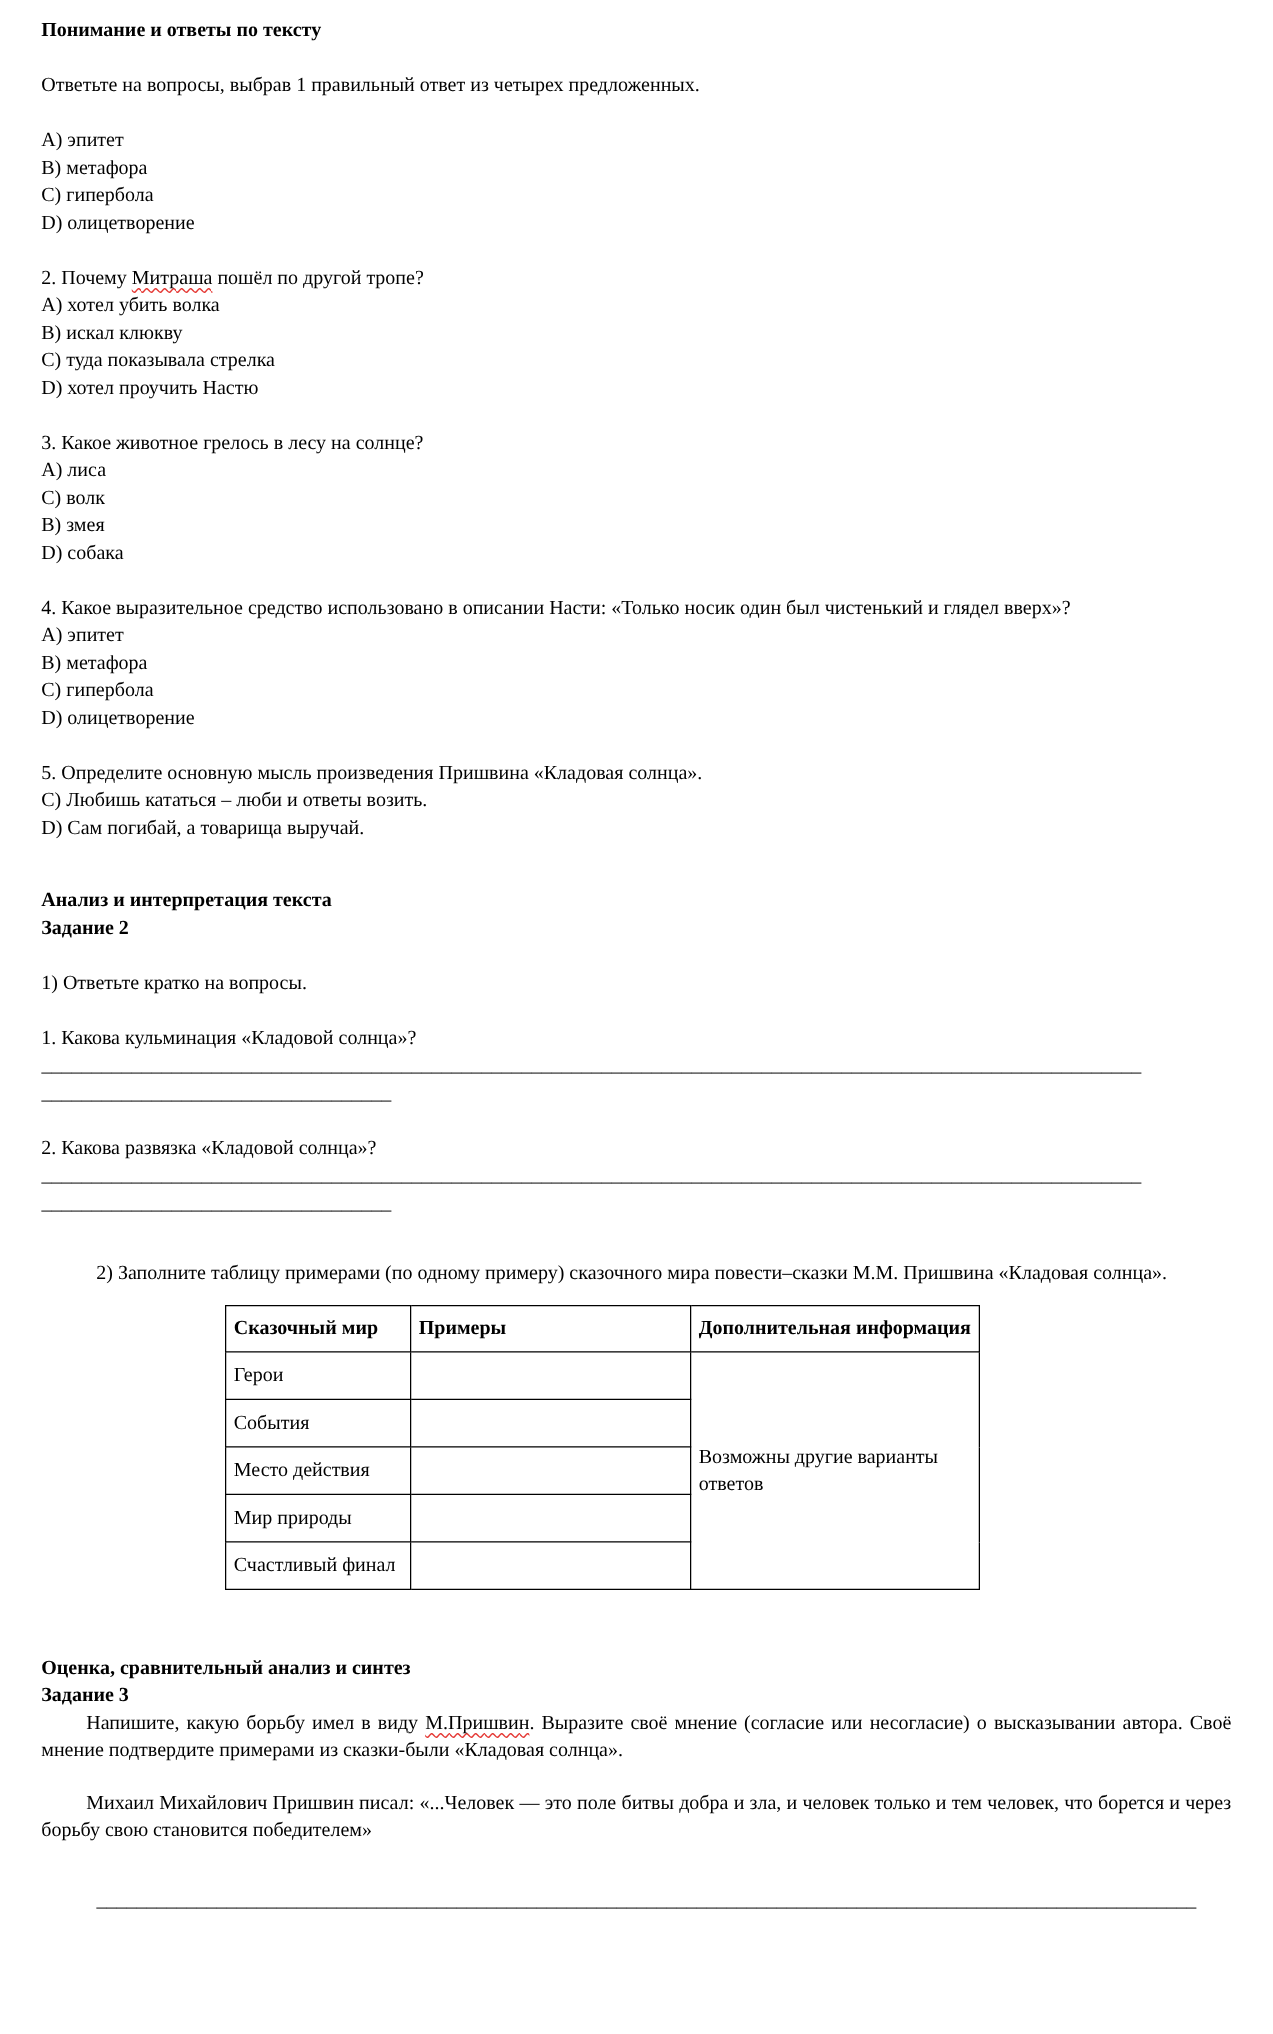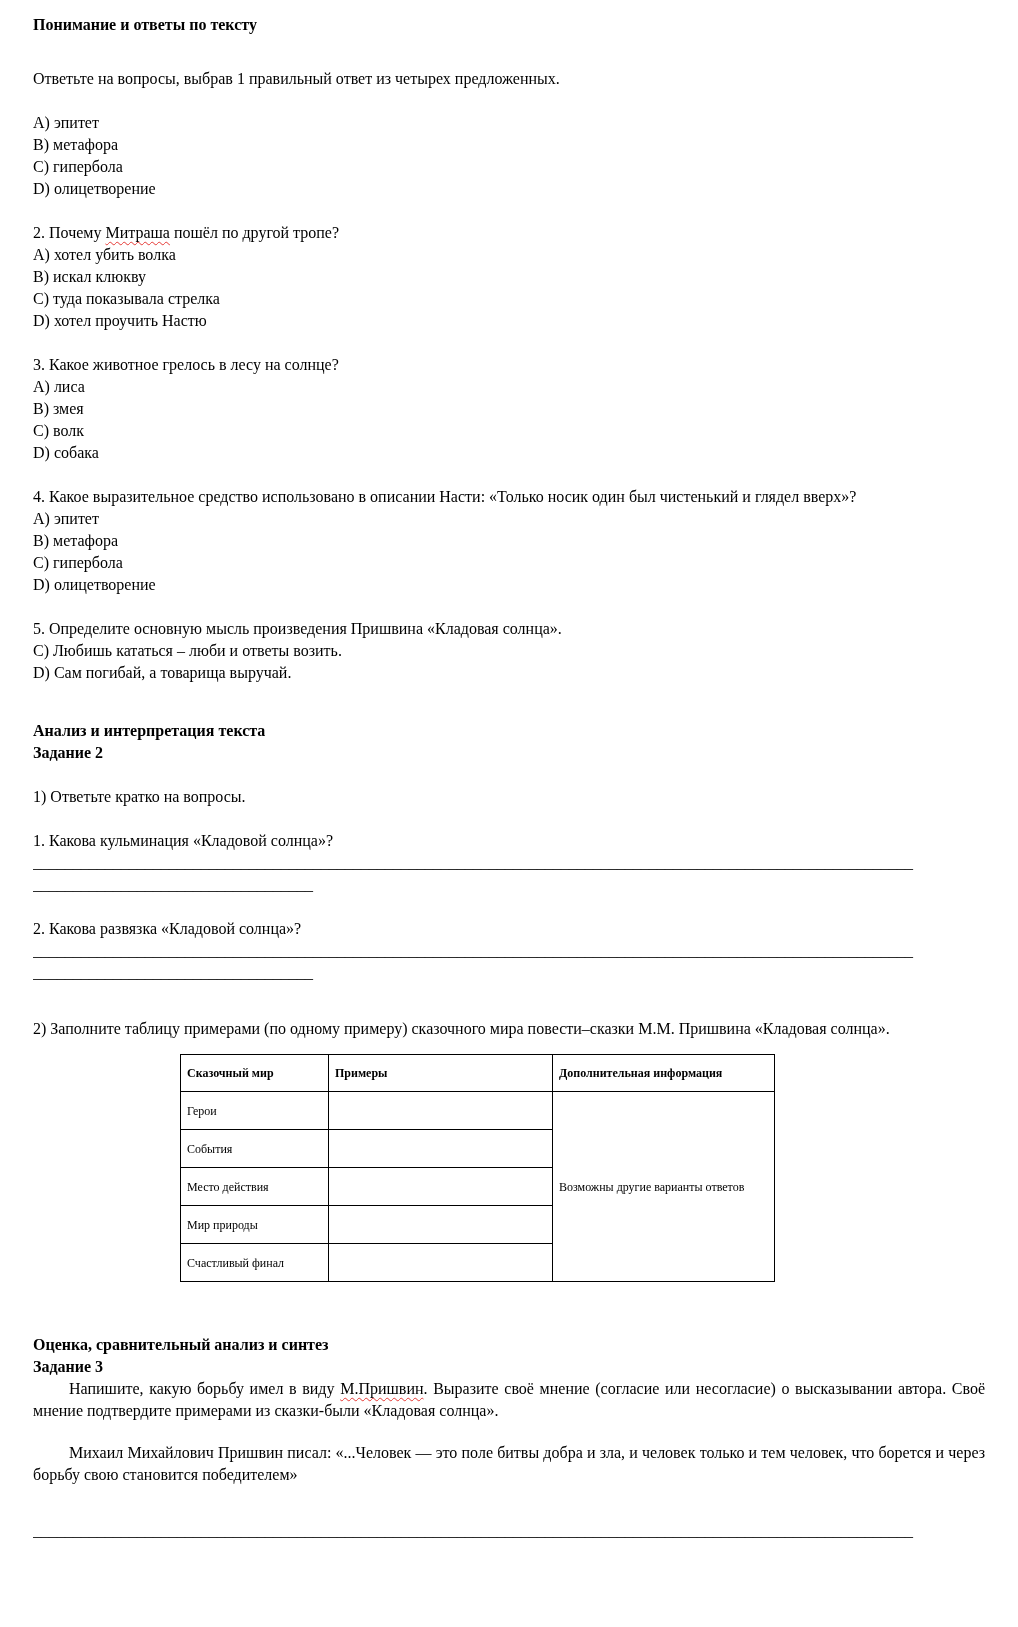--- a/index.html
+++ b/index.html
@@ -12,22 +12,22 @@
     color: #000000;
     font-family: "Liberation Serif", serif;
     font-size: 16px;
     line-height: 22px;
     overflow: hidden;
   }
   p { margin: 0; }
   .b { font-weight: bold; }
   .mt20 { margin-top: 20px; }
   .mt22 { margin-top: 22px; }
-  .mt24 { margin-top: 32px; }
-  .mt34 { margin-top: 34px; }
+  .mt24 { margin-top: 22px; }
+  .mt34 { margin-top: 34px; margin-left: 44px; }
   .mt36 { margin-top: 36px; }
   .mt52 { margin-top: 52px; font-family: Liberation Serif, serif; }
   .qblock { margin-top: 22px; }
   .sp {
     text-decoration: underline;
     text-decoration-style: wavy;
     text-decoration-color: #e53935;
     text-decoration-thickness: 1px;
     text-underline-offset: 3px;
   }
@@ -40,21 +40,21 @@
   .just { text-align: justify; text-indent: 36px; }
   table.task-table {
     border-collapse: collapse;
     margin: 14px 0 0 147px;
     table-layout: fixed;
   }
   table.task-table th, table.task-table td {
     border: 1px solid #000;
     padding: 7px 6px;
     box-sizing: border-box;
-    font-size: 12px;
+    font-size: 16px;
     vertical-align: middle;
     overflow: hidden;
   }
   table.task-table th { font-weight: bold; text-align: left; height: 36px; white-space: nowrap; }
   table.task-table th.center { text-align: left; }
   table.task-table td { height: 38px; }
   td.note-cell {
     vertical-align: top;
     padding-top: 46px;
     height: auto;
@@ -80,22 +80,22 @@
     <p><span>2. Почему </span><span class="sp">Митраша</span><span> пошёл по другой тропе?</span></p>
     <p>А) хотел убить волка</p>
     <p>В) искал клюкву</p>
     <p>С) туда показывала стрелка</p>
     <p>D) хотел проучить Настю</p>
   </div>
 
   <div class="qblock">
     <p>3. Какое животное грелось в лесу на солнце?</p>
     <p>А) лиса</p>
+    <p>С) волк</p>
     <p>В) змея</p>
-    <p>С) волк</p>
     <p>D) собака</p>
   </div>
 
   <div class="qblock">
     <p>4. Какое выразительное средство использовано в описании Насти: «Только носик один был чистенький и глядел вверх»?</p>
     <p>А) эпитет</p>
     <p>В) метафора</p>
     <p>С) гипербола</p>
     <p>D) олицетворение</p>
   </div>

